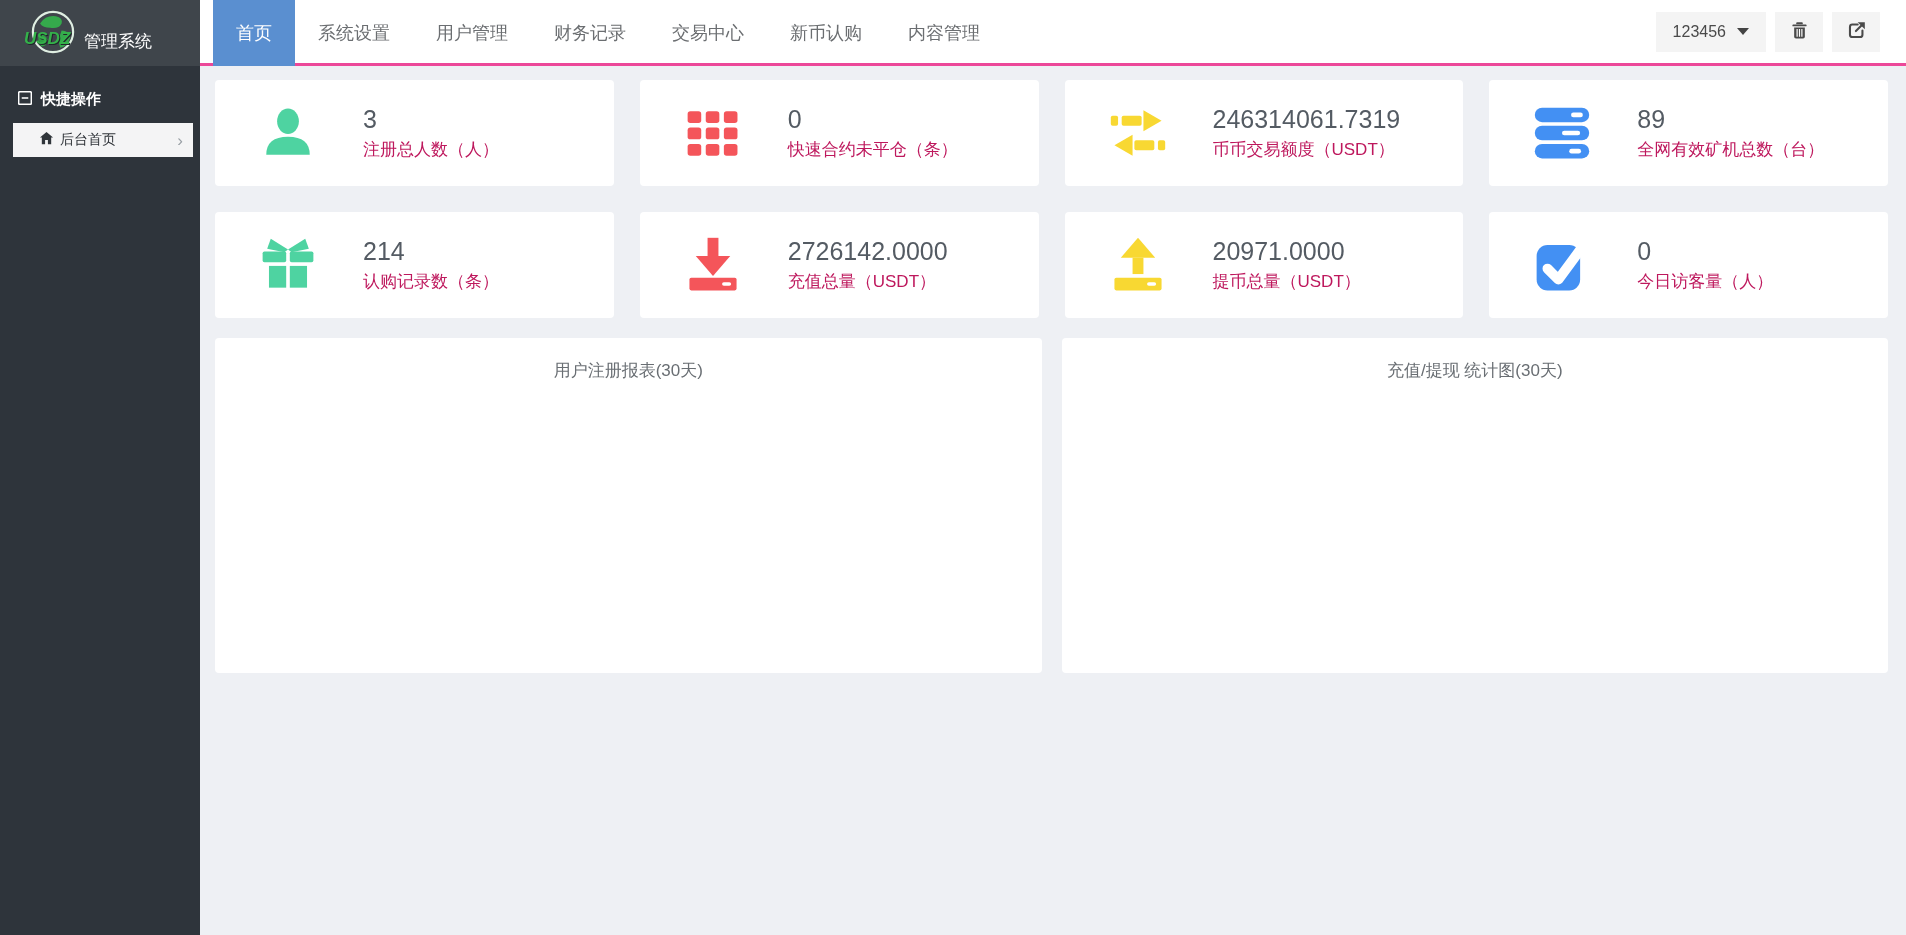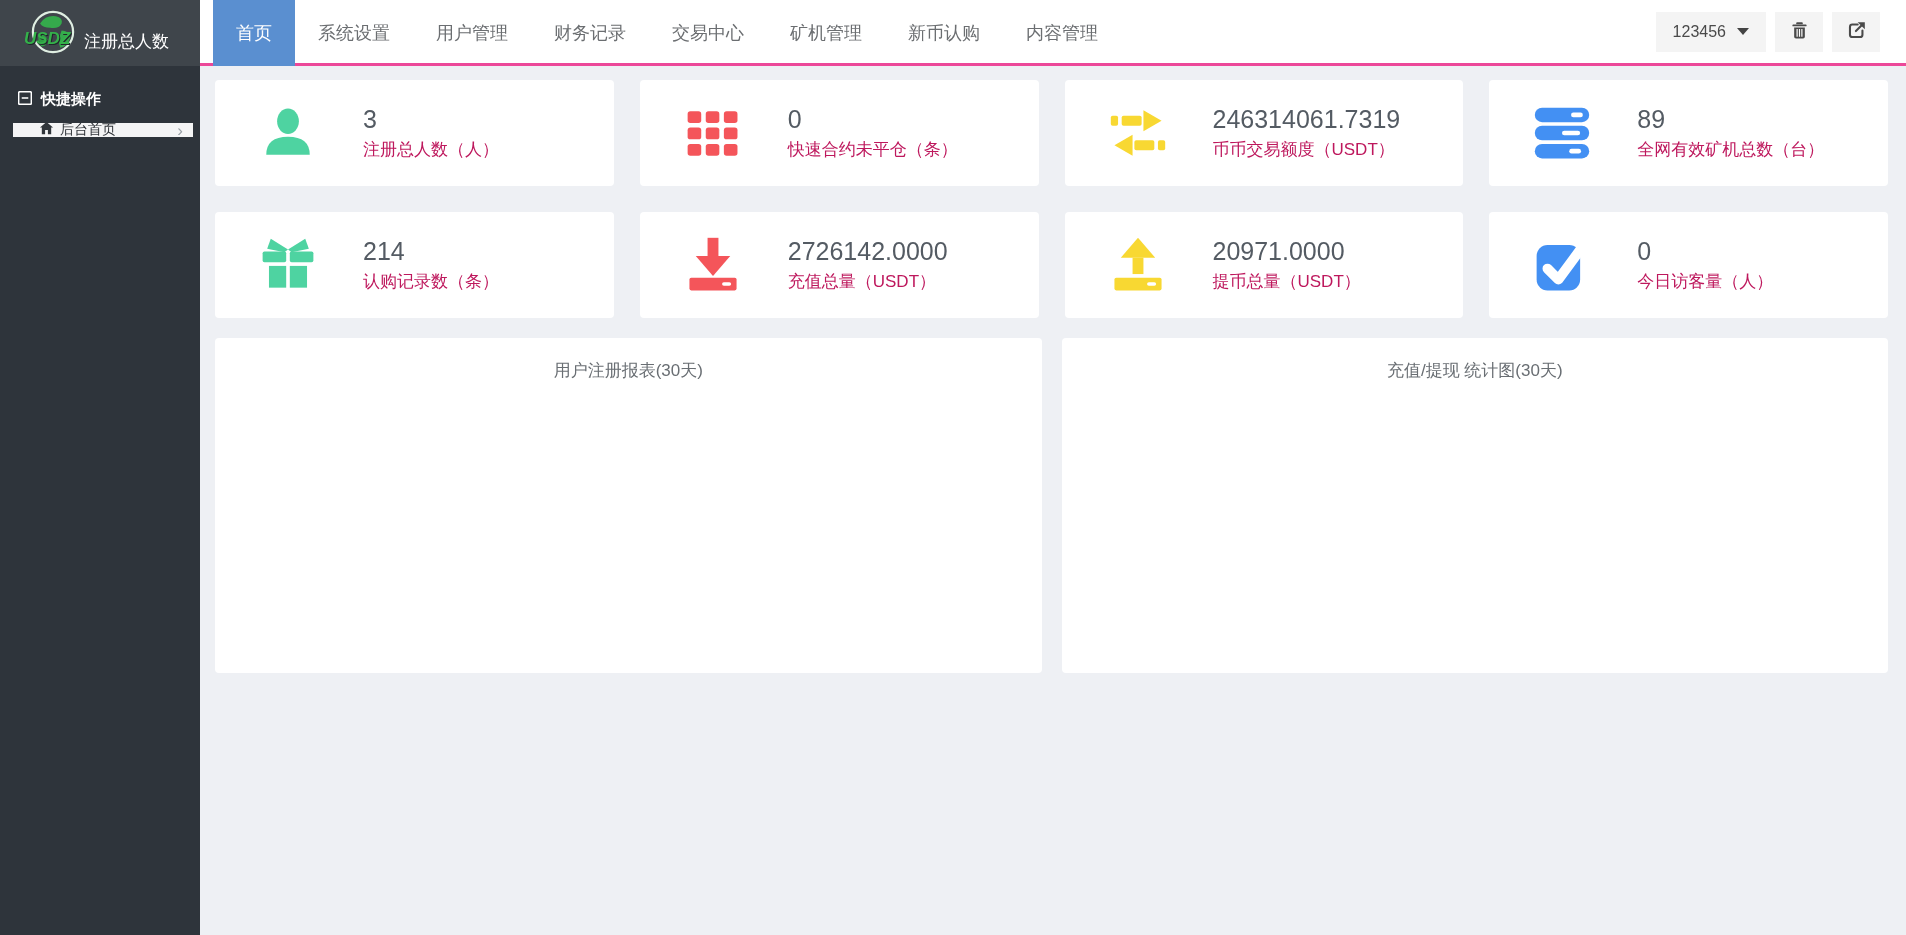--- a/index.html
+++ b/index.html
@@ -27,21 +27,21 @@
              justify-content:center; cursor:pointer; color:#4a4a4a; }
   .nav-btn.dropdown { padding:0 17px; font-size:16px; gap:11px; }
   .caret-down { width:0; height:0; border-left:6px solid transparent; border-right:6px solid transparent;
                 border-top:7px solid #444; display:inline-block; }
   .nav-btn.square { width:48px; }
 
   
   .sidebar { position:absolute; top:66px; left:0; width:200px; height:869px; background:#2e343b; }
   .sidebar-section { display:flex; align-items:center; gap:9px; padding:24px 0 12px 18px;
                      color:#fff; font-size:15px; font-weight:bold; }
-  .sidebar-item { margin:2px 7px 0 13px; height:14px; background:#f4f4f5; display:flex;
+  .sidebar-item { margin:2px 7px 0 13px; height:34px; background:#f4f4f5; display:flex;
                   align-items:center; padding:0 10px 0 26px; cursor:pointer; }
   .sidebar-item-label { font-size:14px; color:#2f3338; margin-left:6px; }
   .sidebar-chevron { margin-left:auto; color:#9aa0a6; font-size:17px; line-height:1; }
 
   
   .content { position:absolute; top:66px; left:200px; width:1706px; height:869px;
              padding:14px 18px 0 15px; }
   .cards { display:grid; grid-template-columns:repeat(4,1fr); gap:26px; }
   .card { background:#fff; height:106px; border-radius:4px; display:flex; align-items:center;
           padding-left:44px; }
@@ -61,30 +61,29 @@
   <div class="logo-block">
     <div class="logo-globe">
       <svg width="46" height="46" viewBox="0 0 64 64">
         <circle cx="32" cy="32" r="28" fill="#3f454b" stroke="#dfeee2" stroke-width="3"></circle>
         <path d="M14 20 Q22 8 36 10 Q46 12 44 20 Q40 28 28 26 Q18 26 14 20Z" fill="#35a94c"></path>
         <path d="M44 30 Q54 30 56 40 Q52 52 42 54 Q38 44 44 30Z" fill="#35a94c"></path>
         <path d="M12 36 Q20 34 24 42 Q24 52 16 52 Q10 44 12 36Z" fill="#2f9e44"></path>
       </svg>
       <span class="logo-usdz">USDZ</span>
     </div>
-    <span class="brand-title">注册总人数</span>
+    <span class="brand-title">管理系统</span>
   </div>
 
   <nav class="nav-menu">
     <a class="nav-item active">首页</a>
     <a class="nav-item">系统设置</a>
     <a class="nav-item">用户管理</a>
     <a class="nav-item">财务记录</a>
     <a class="nav-item">交易中心</a>
-    <a class="nav-item">矿机管理</a>
     <a class="nav-item">新币认购</a>
     <a class="nav-item">内容管理</a>
   </nav>
 
   <div class="nav-right">
     <button class="nav-btn dropdown">
       <span>123456</span>
       <span class="caret-down"></span>
     </button>
     <button class="nav-btn square">

